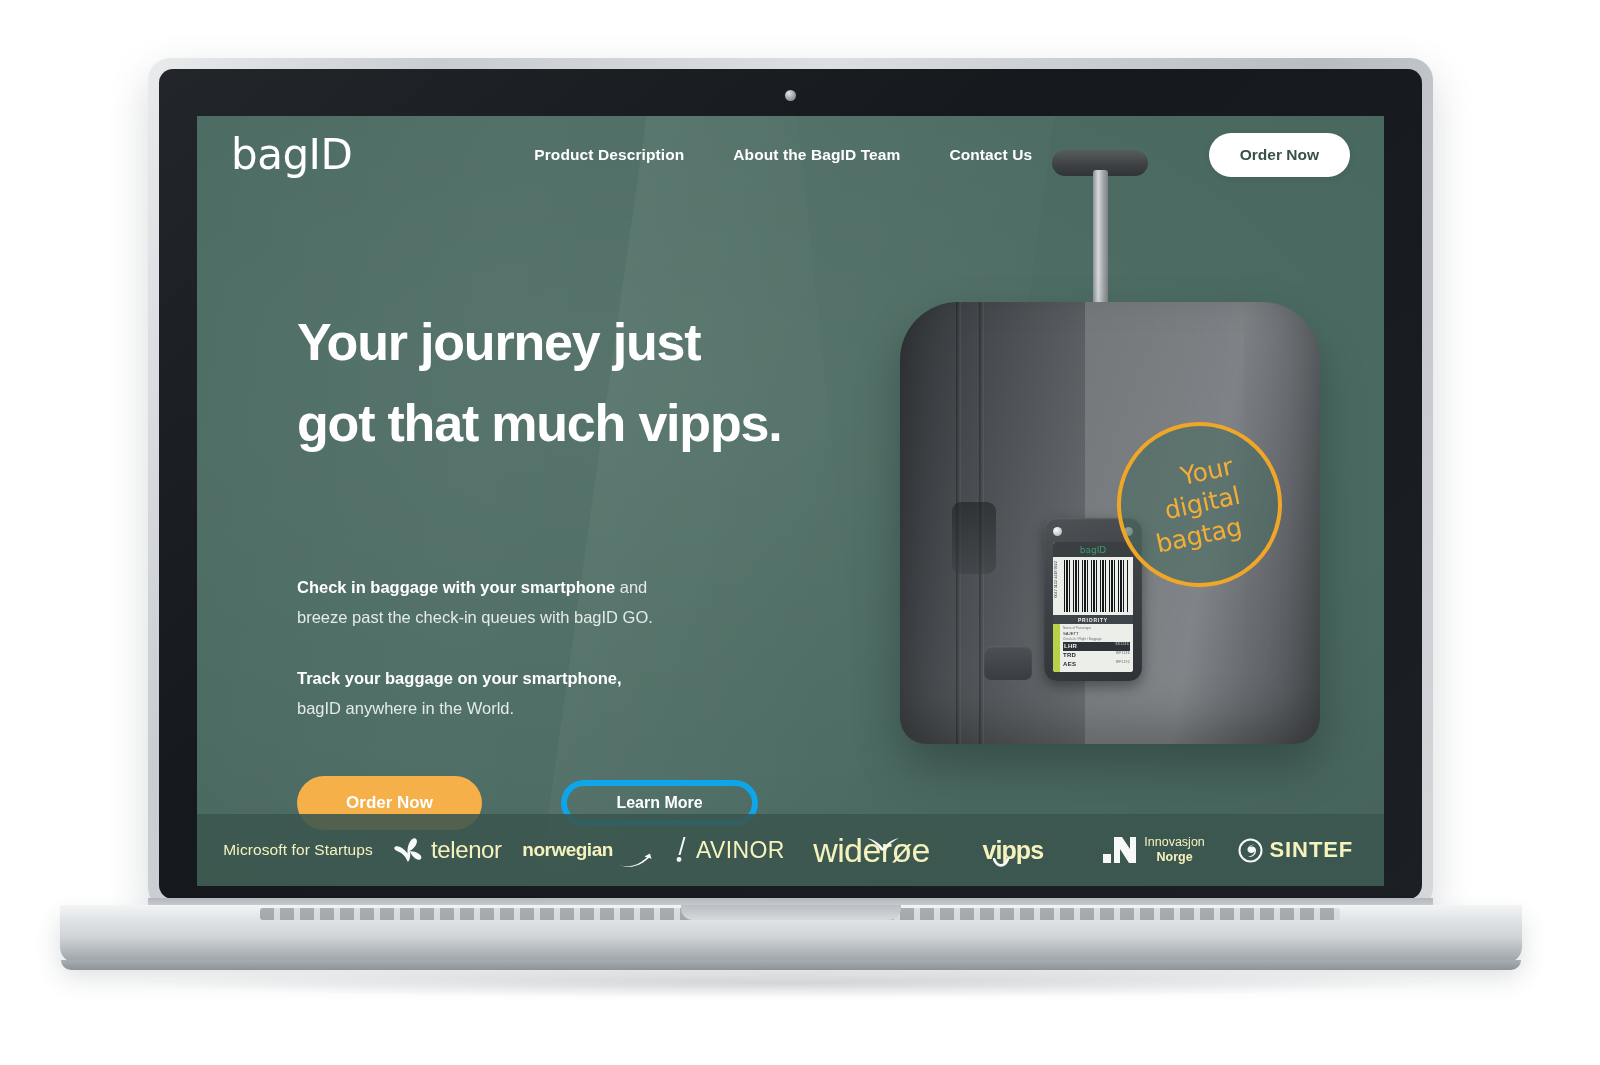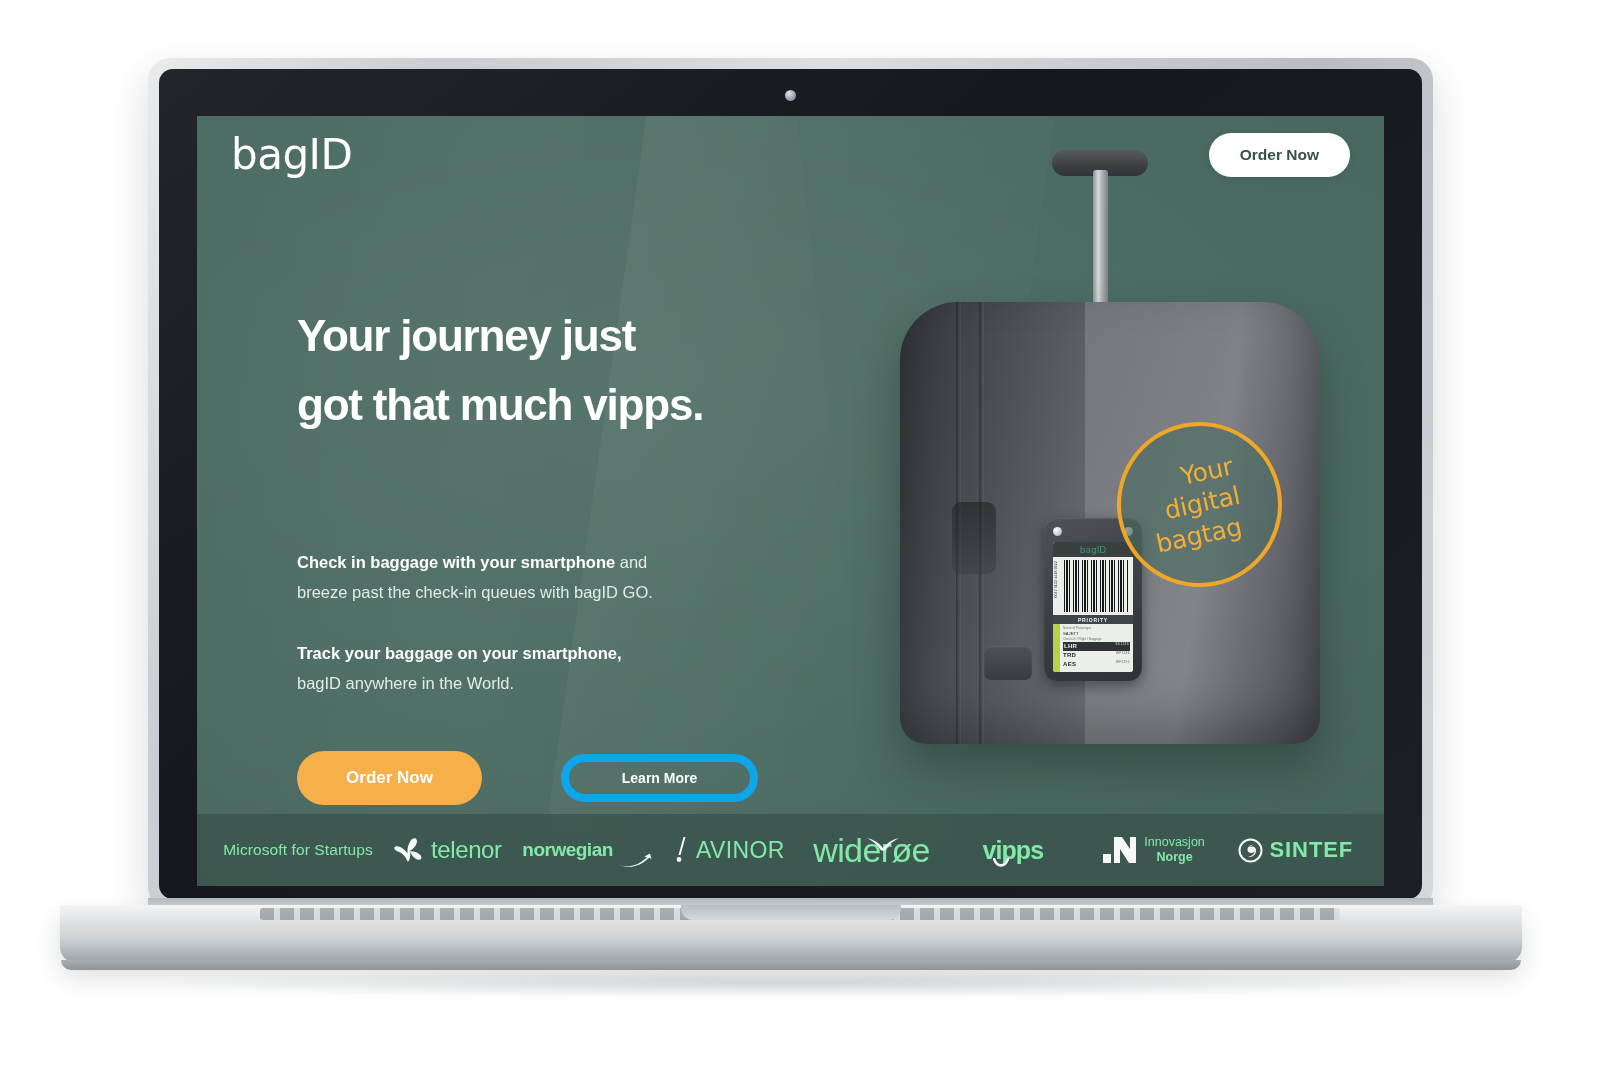--- a/index.html
+++ b/index.html
@@ -138,21 +138,21 @@
     height: 612px;
     z-index: 5;
   }
   #hero-copy {
     position: absolute;
     left: 100px; top: 108px;
     width: 720px;
   }
   #hero-heading {
     color: #ffffff;
-    font-size: 44px;
+    font-size: 52px;
     line-height: 1.56;
     font-weight: 700;
     letter-spacing: -1.2px;
   }
   #hero-heading .hl { display: block; }
 
   .hero-paragraph {
     color: #e4eae7;
     font-size: 16.5px;
     line-height: 1.82;
@@ -180,23 +180,23 @@
     border: none;
     border-radius: 999px;
     padding: 17px 0;
     width: 185px;
     cursor: pointer;
     font-family: "Liberation Sans", sans-serif;
   }
   #learn-more-button {
     background: transparent;
     color: #ffffff;
-    font-size: 14px;
+    font-size: 16px;
     font-weight: 700;
-    border: 8px solid #0ea5e9;
+    border: 6px solid #0ea5e9;
     border-radius: 999px;
     padding: 8px 0;
     width: 197px;
     cursor: pointer;
     font-family: "Liberation Sans", sans-serif;
   }
 
   
   #suitcase-figure {
     position: absolute;
@@ -394,21 +394,21 @@
     display: flex;
     align-items: center;
     z-index: 8;
     padding: 0 18px 0 22px;
   }
   .partner-logo {
     flex: 1;
     display: flex;
     align-items: center;
     justify-content: center;
-    color: #86efac;
+    color: #fef9c3;
     gap: 7px;
     cursor: pointer;
     opacity: .96;
   }
   .partner-logo svg { display: block; }
   #partner-logo-microsoft {
     font-size: 15.5px;
     font-weight: 400;
     letter-spacing: .1px;
     flex: 1.12;
@@ -498,20 +498,25 @@
 
         <div id="screen">
 
           <div id="bg-sheen-1"></div>
           <div id="bg-sheen-2"></div>
           <div id="bg-vignette"></div>
 
           <header id="site-header">
             <div id="brand-logo">bagID</div>
 
+            <nav id="primary-nav">
+              <a class="nav-link">Product Description</a>
+              <a class="nav-link">About the BagID Team</a>
+              <a class="nav-link">Contact Us</a>
+            </nav>
 
             <button id="order-now-nav-button">Order Now</button>
           </header>
 
           <section id="hero">
             <div id="hero-copy">
 
               <h1 id="hero-heading">
                 <span class="hl">Your journey just</span>
                 <span class="hl">got that much vipps.</span>

